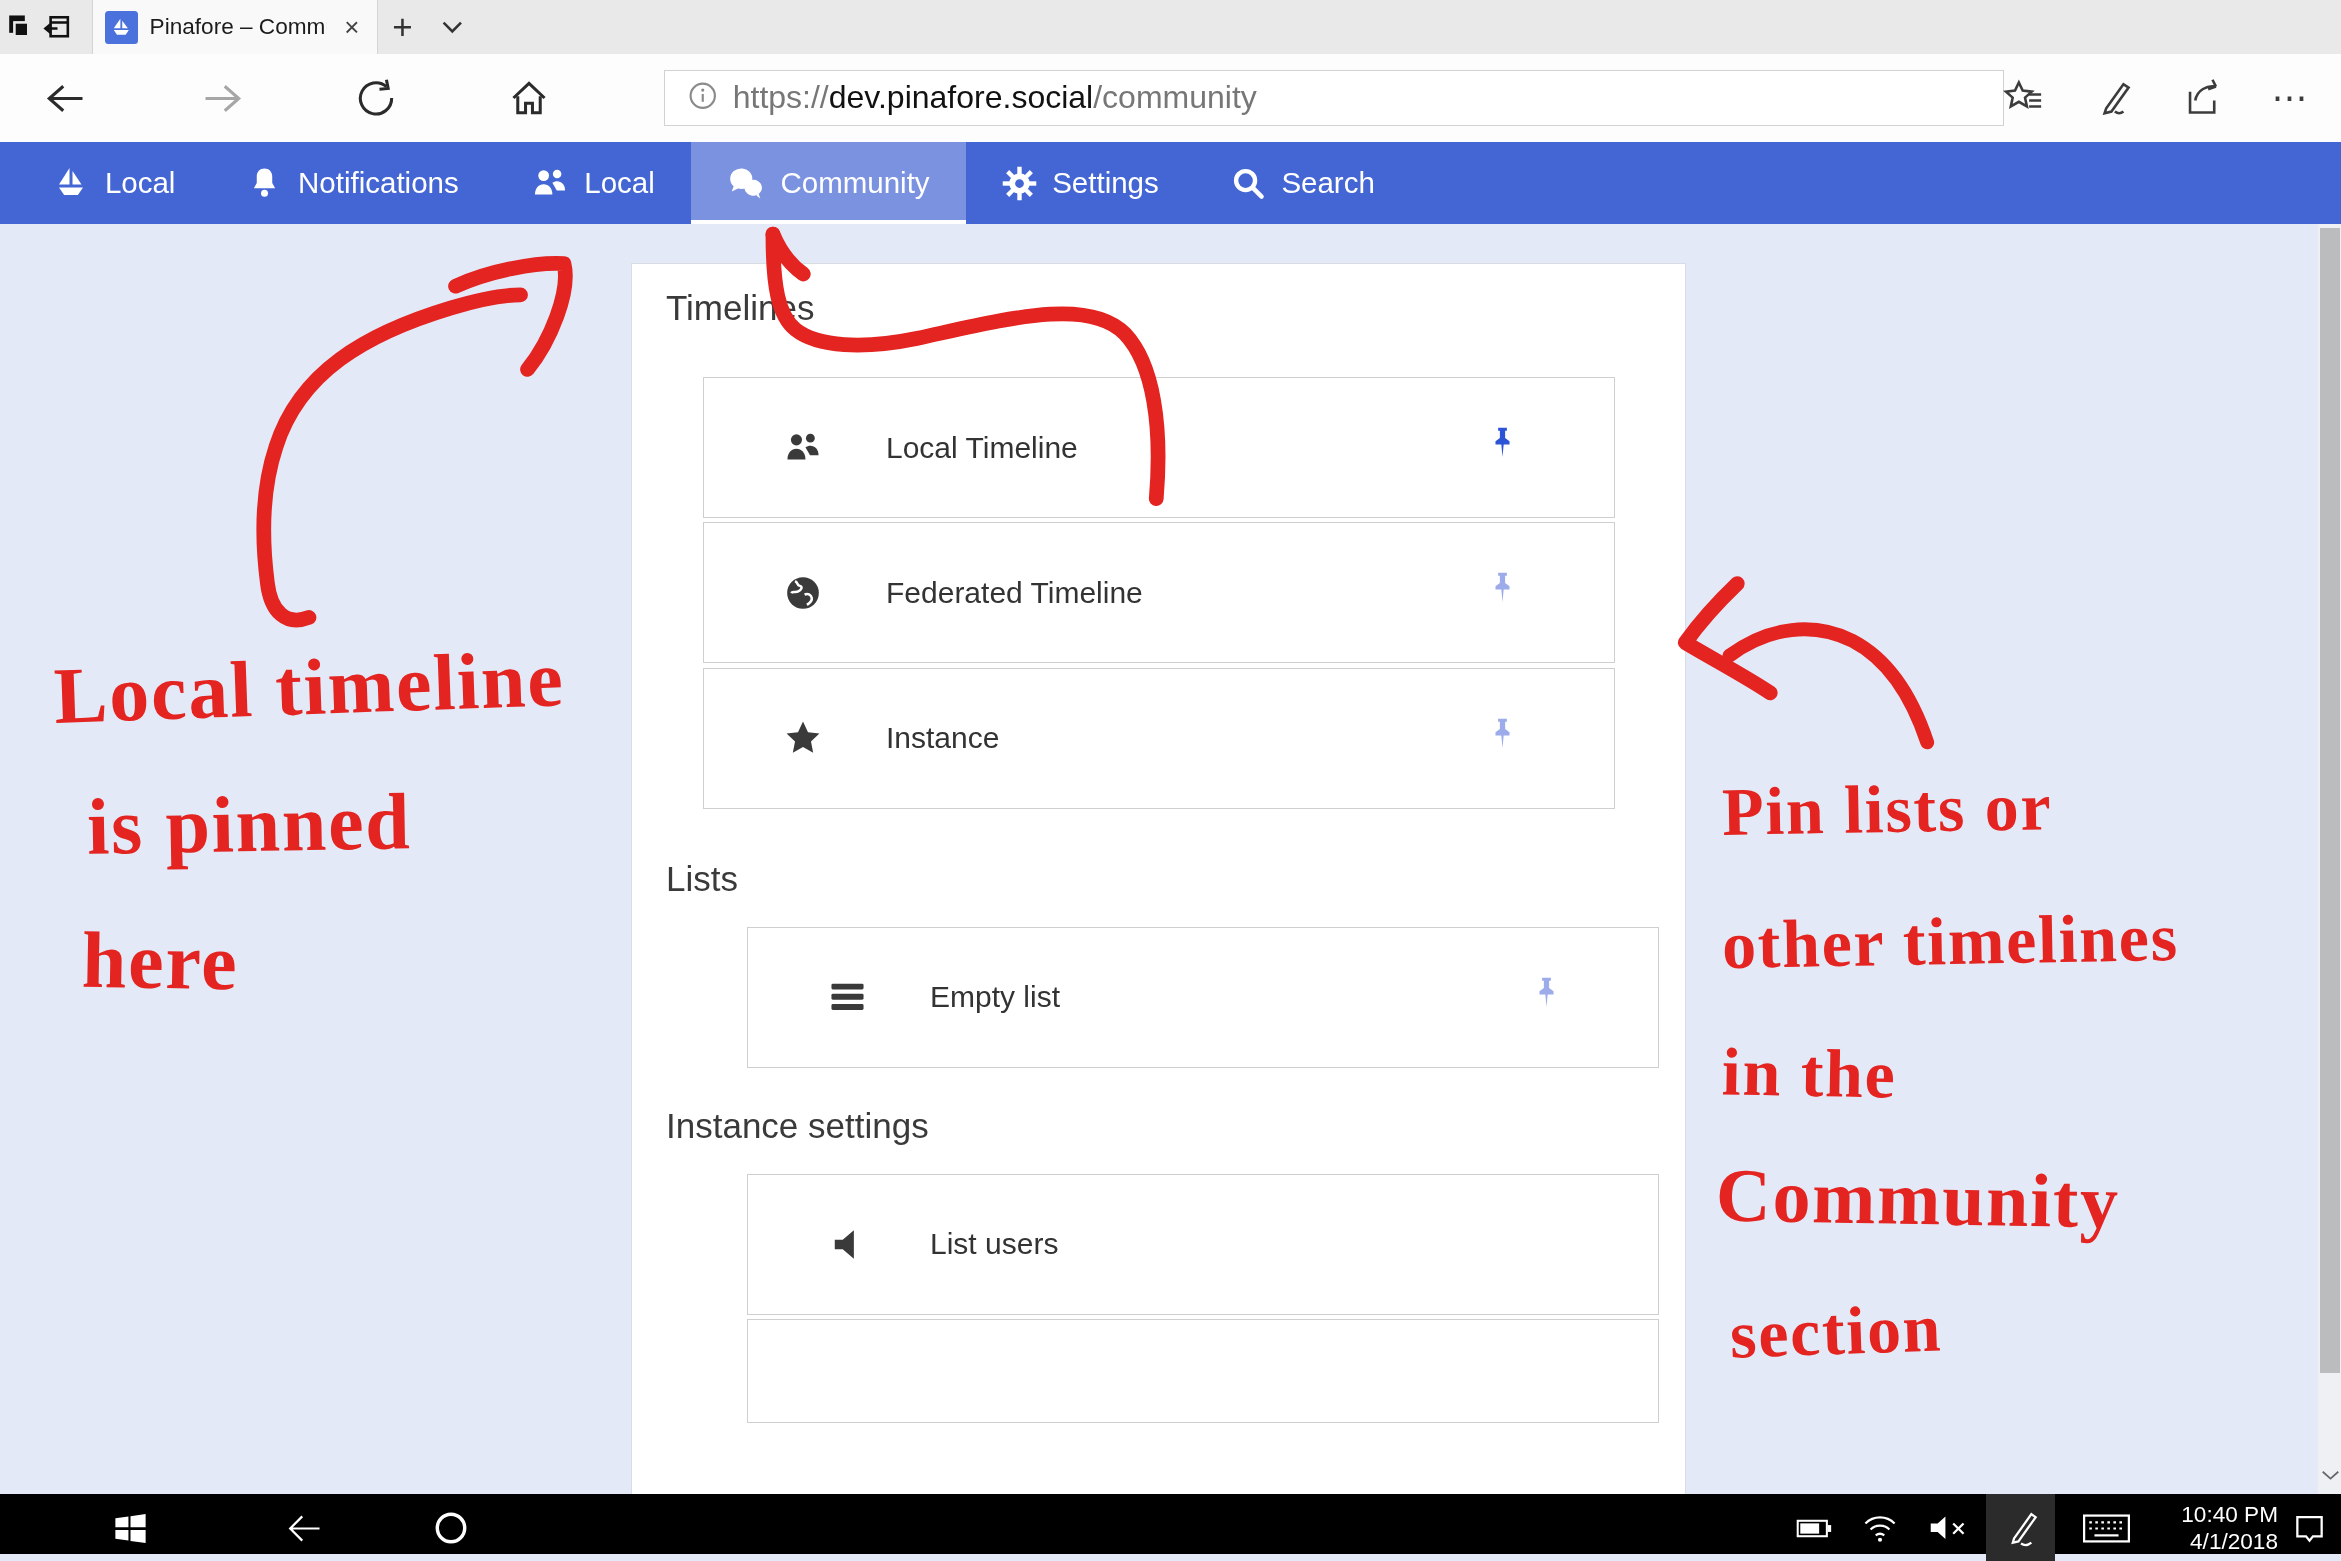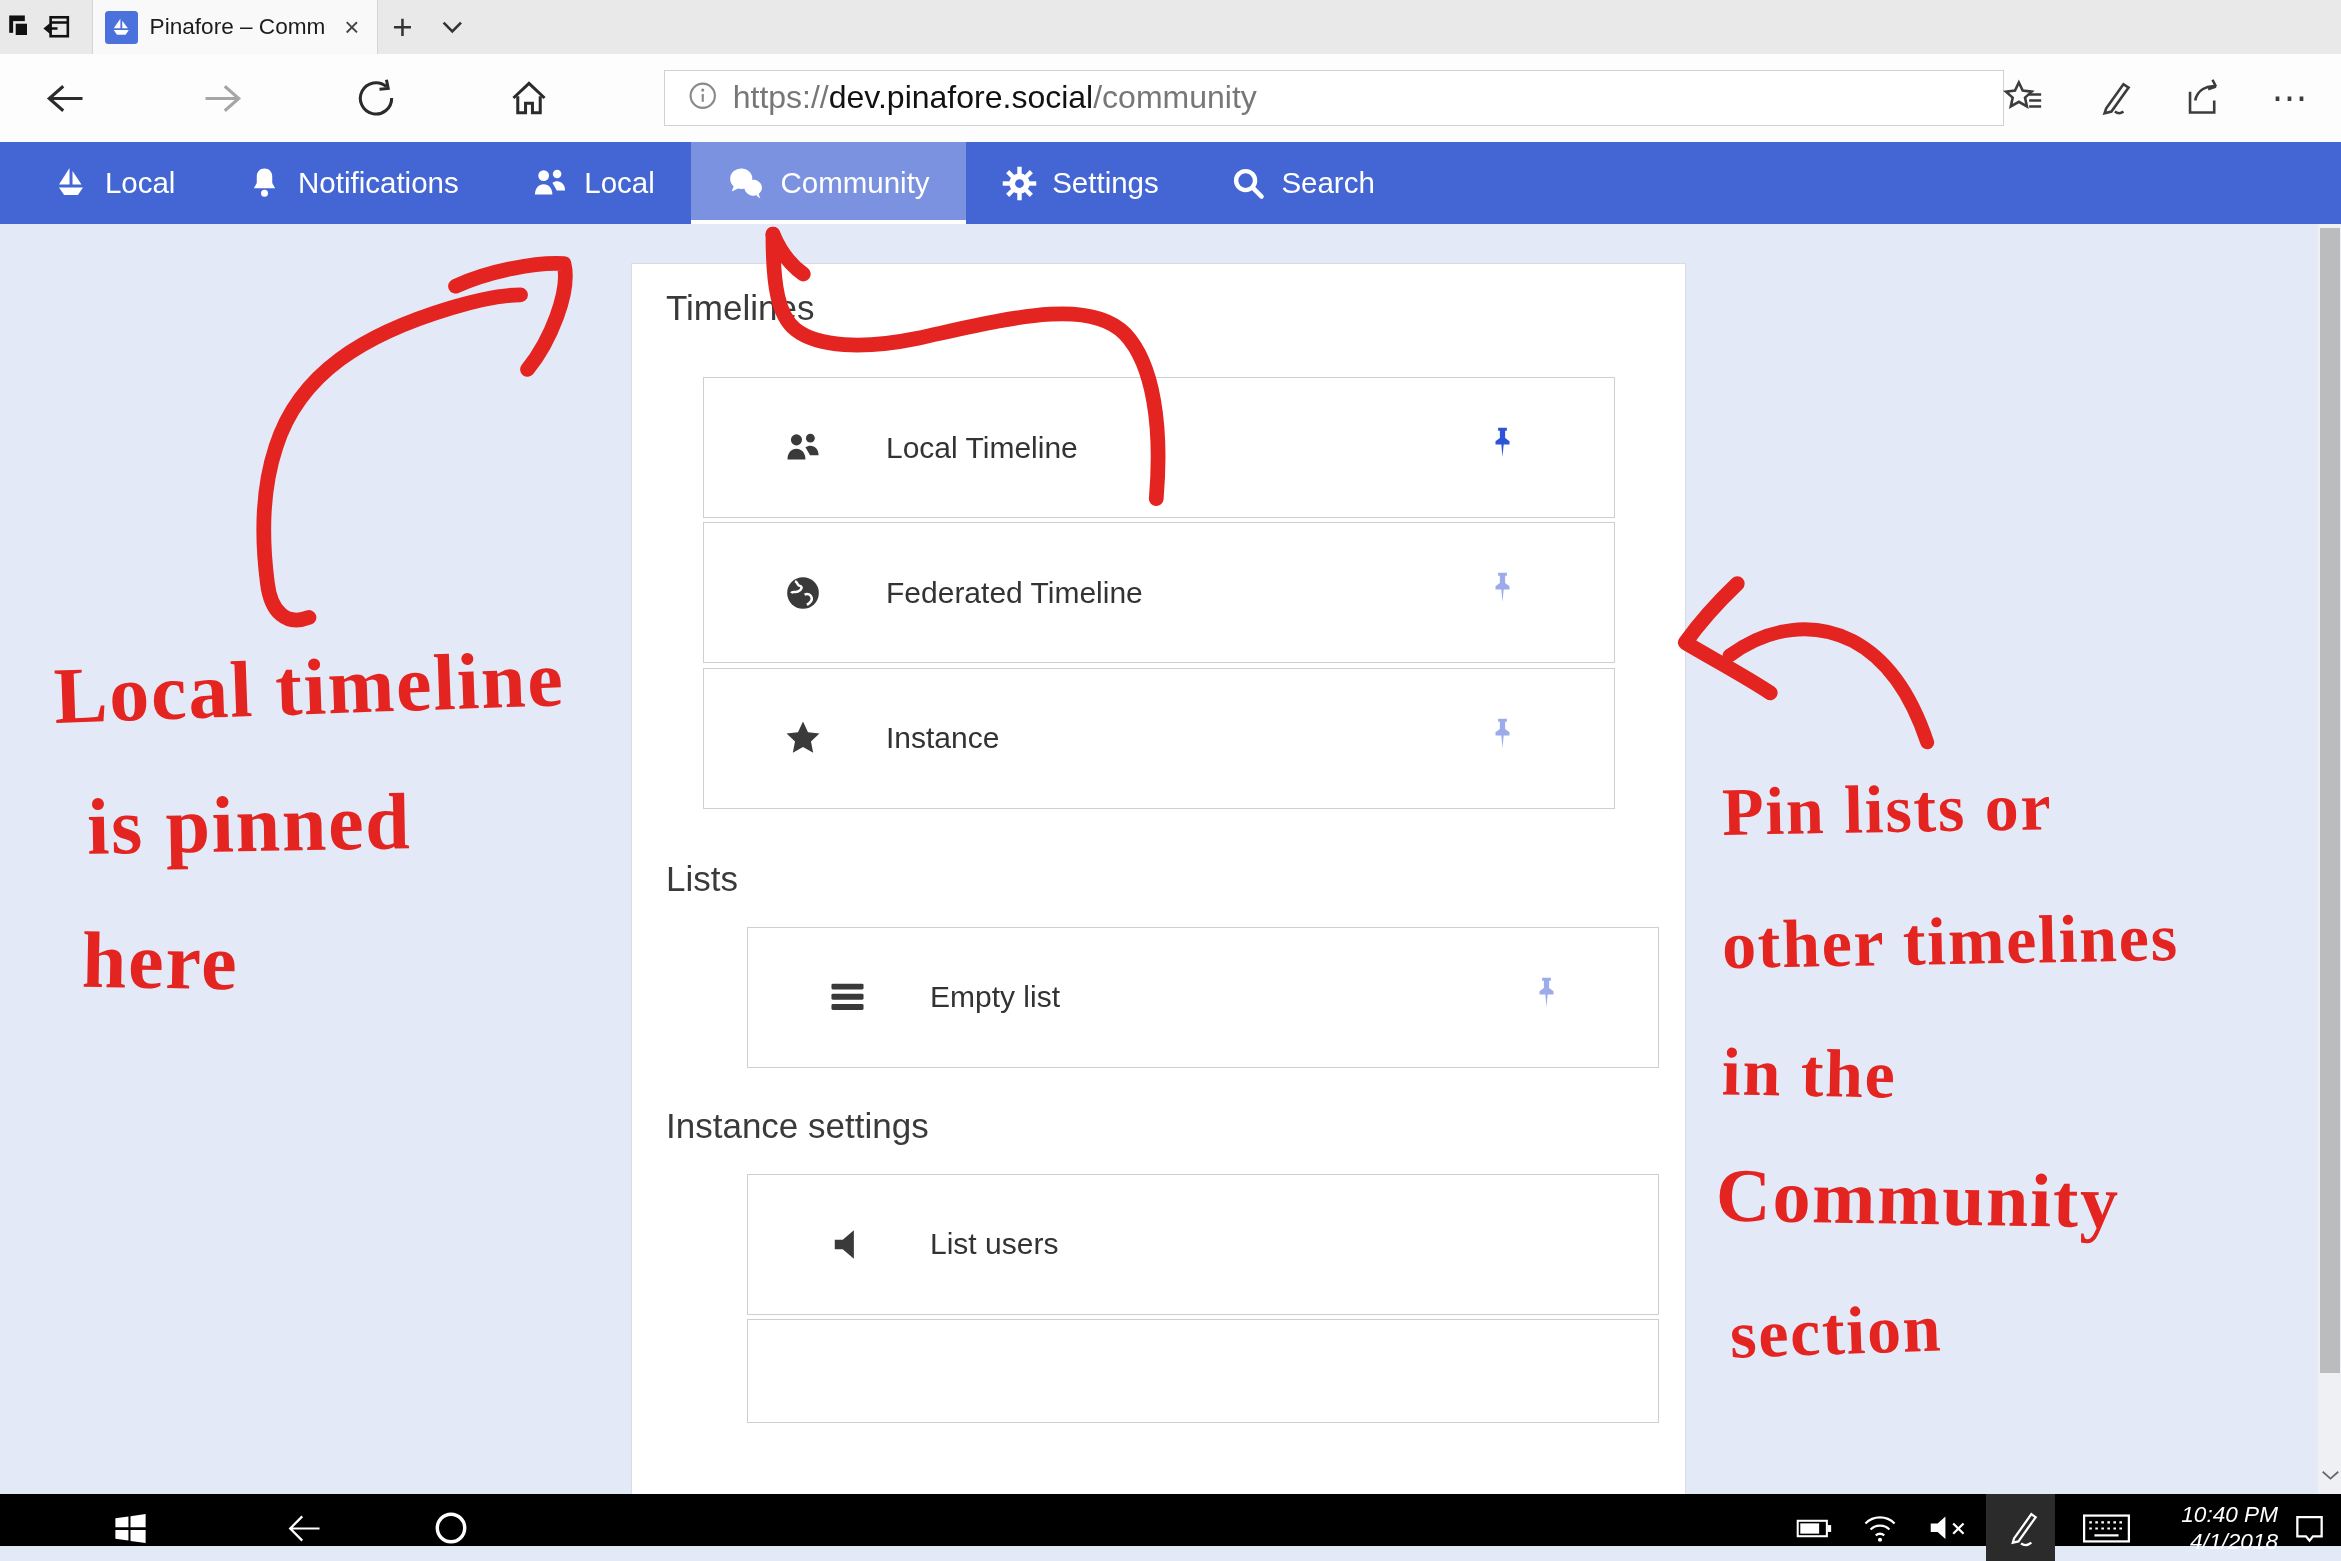--- a/index.html
+++ b/index.html
@@ -55,21 +55,21 @@
   .scroll-thumb{position:absolute;left:1.7px;right:1.7px;top:3.5px;height:1145px;background:#bbbcbe;}
   .scroll-down{position:absolute;left:0;bottom:14px;width:24px;display:flex;justify-content:center;color:#555;}
 
   
   .ink-overlay{position:absolute;left:0;top:0;width:2342px;height:1561px;pointer-events:none;z-index:50;}
   .ink-text{position:absolute;color:#e32421;font-family:cursive;font-weight:700;letter-spacing:1.7px;white-space:nowrap;z-index:51;pointer-events:none;}
   .ink-left{font-size:80px;}
   .ink-right{font-size:68px;}
 
   
-  .taskbar{position:absolute;left:0;top:1494px;width:2342px;height:52px;background:#000;font-style:italic;}
+  .taskbar{position:absolute;left:0;top:1494px;width:2342px;height:60px;background:#000;}
   .tb{position:absolute;top:0;height:68px;display:flex;align-items:center;justify-content:center;color:#fff;}
   .pen-tile{background:#2b2b2b;}
   .clock{flex-direction:column;line-height:27px;font-size:22.6px;text-align:right;align-items:flex-end;}
 </style>
 </head>
 <body>
 
 <div class="screen">
 
   <div class="tabstrip">

